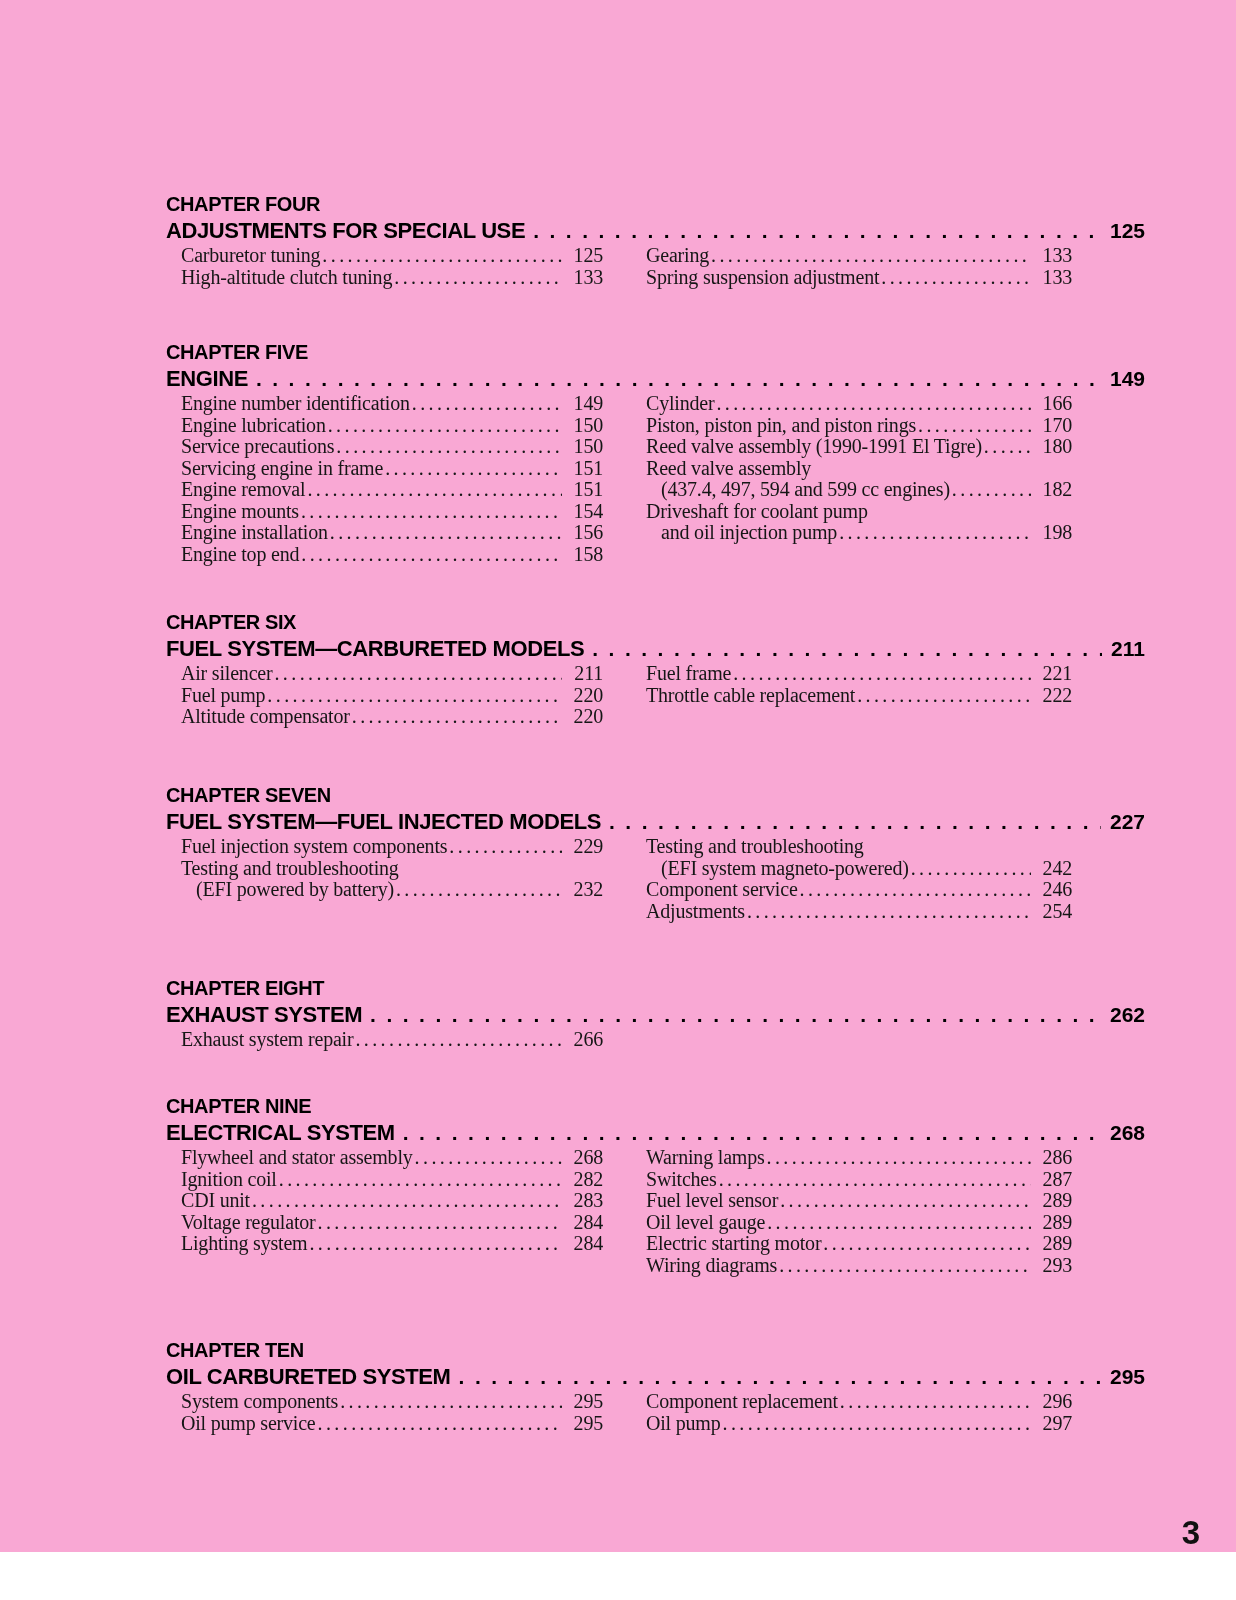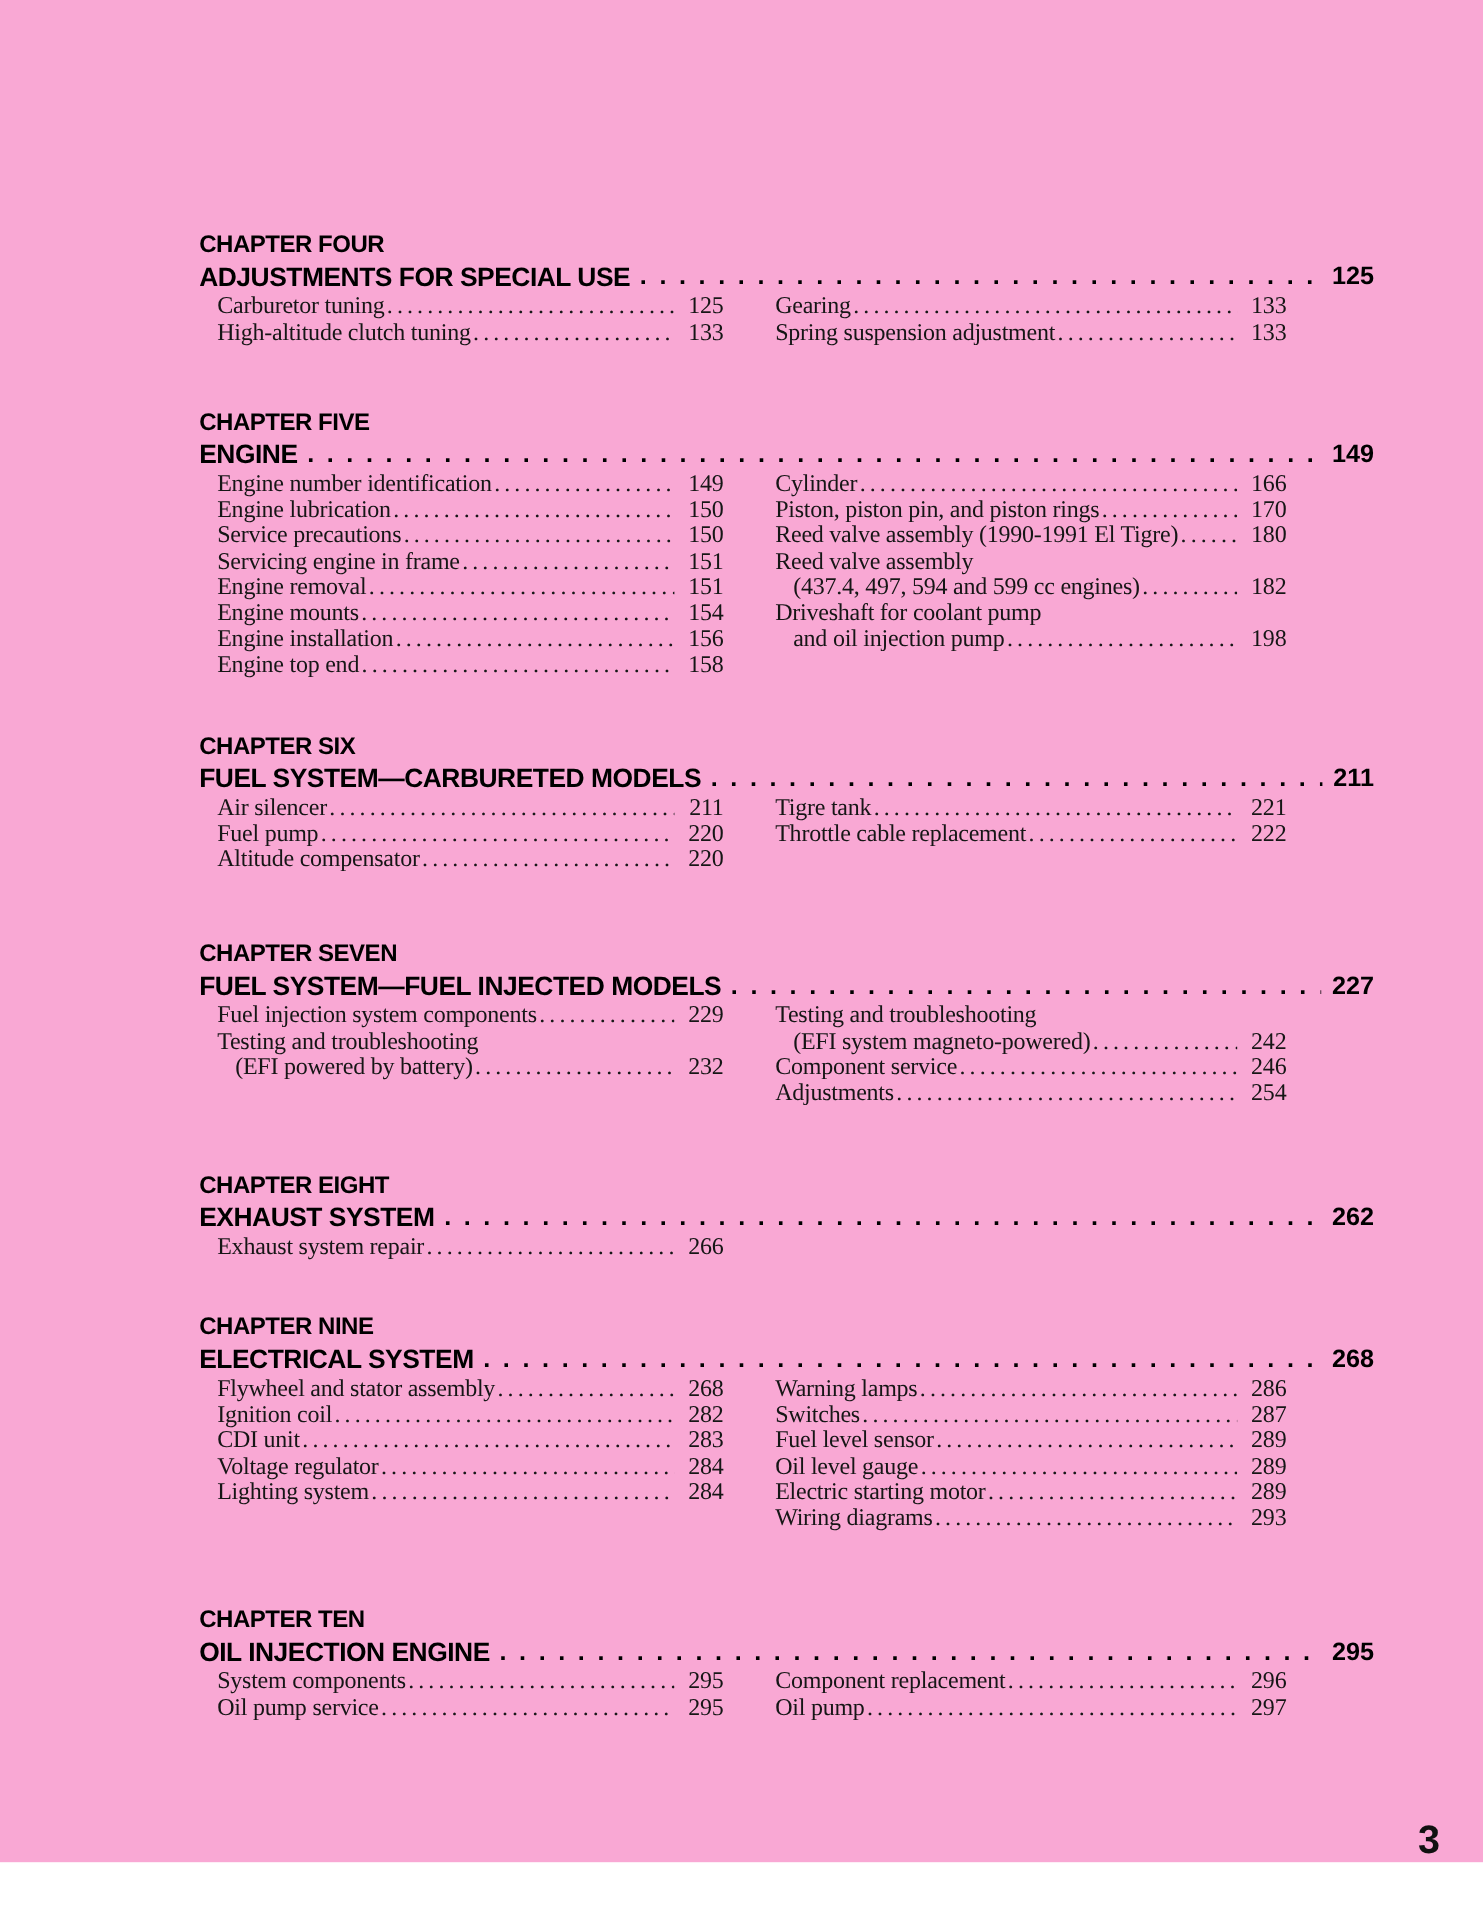--- a/index.html
+++ b/index.html
@@ -251,21 +251,21 @@
               <span class="epage">220</span>
             </div>
             <div class="entry">
               <span class="etext">Altitude compensator</span>
               <span class="edots"></span>
               <span class="epage">220</span>
             </div>
           </div>
           <div class="col">
             <div class="entry">
-              <span class="etext">Tigre tank</span>
+              <span class="etext">Fuel frame</span>
               <span class="edots"></span>
               <span class="epage">221</span>
             </div>
             <div class="entry">
               <span class="etext">Throttle cable replacement</span>
               <span class="edots"></span>
               <span class="epage">222</span>
             </div>
           </div>
         </div>
@@ -398,21 +398,21 @@
               <span class="etext">Wiring diagrams</span>
               <span class="edots"></span>
               <span class="epage">293</span>
             </div>
           </div>
         </div>
       </section>
       <section class="chapter" style="top: 1337px;">
         <div class="ch-label">CHAPTER TEN</div>
         <div class="ch-titlerow">
-          <span class="ch-title">OIL INJECTION ENGINE</span>
+          <span class="ch-title">OIL CARBURETED SYSTEM</span>
           <span class="ch-dots"></span>
           <span class="ch-page">295</span>
         </div>
         <div class="cols">
           <div class="col">
             <div class="entry">
               <span class="etext">System components</span>
               <span class="edots"></span>
               <span class="epage">295</span>
             </div>

